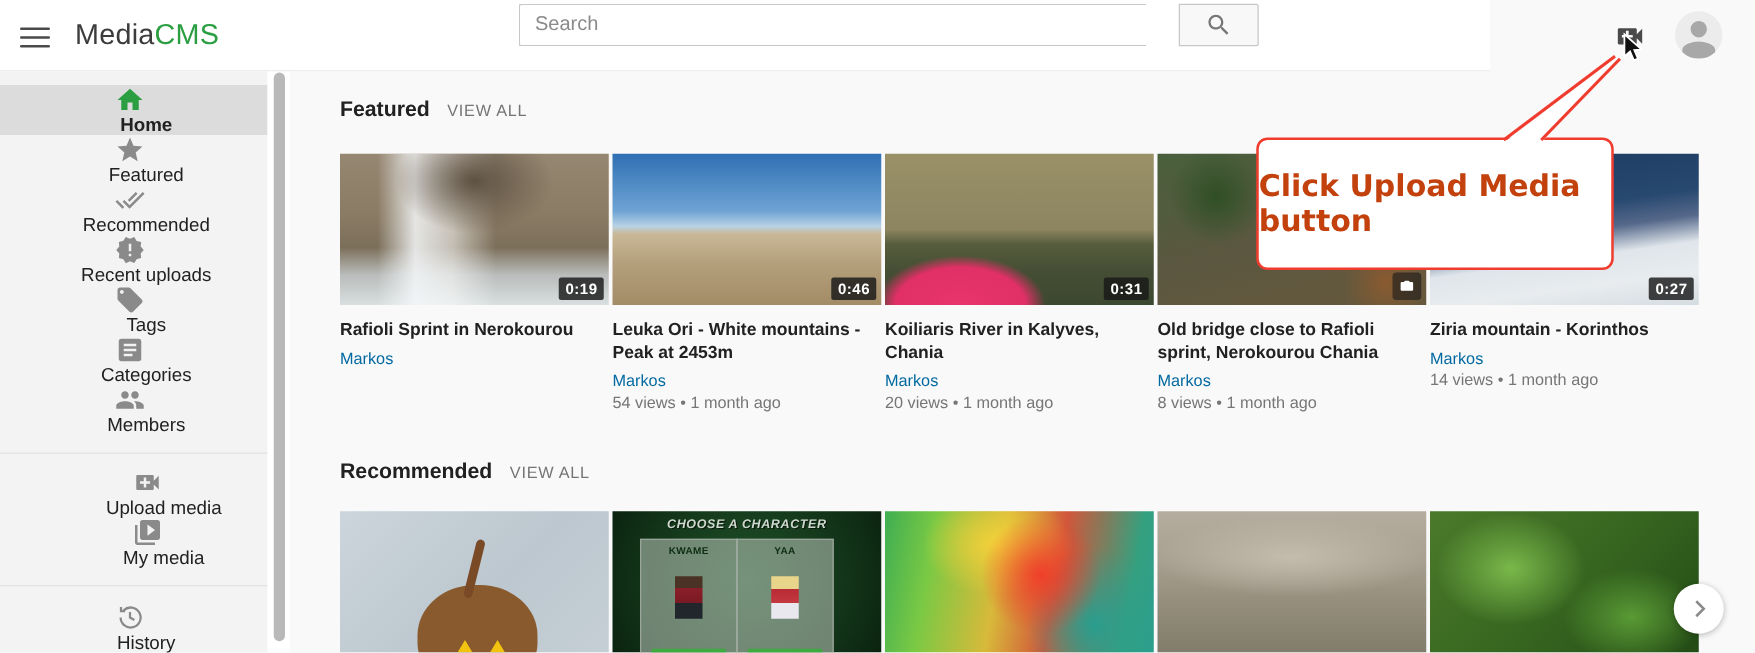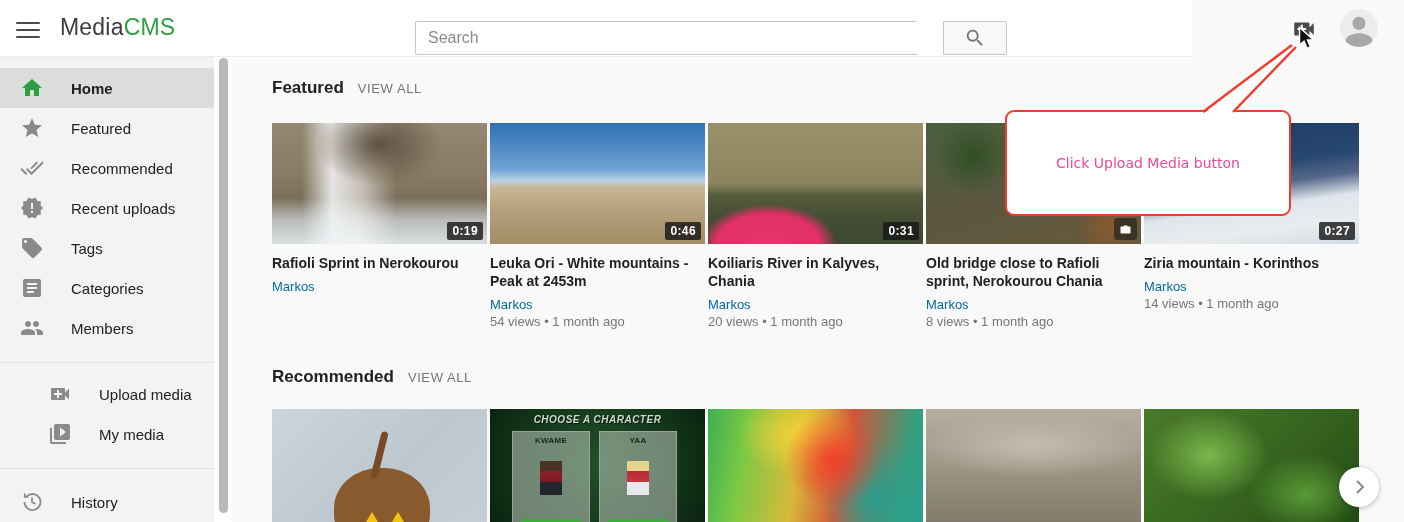--- a/index.html
+++ b/index.html
@@ -7,37 +7,37 @@
               font-family:"Liberation Sans", sans-serif; position:relative; }
 
   
   .header { position:absolute; left:0; top:0; width:1192px; height:57px; background:#fff;
             border-bottom:1px solid #ededed; z-index:30; }
   .hamburger { position:absolute; left:16px; top:17px; width:24px; height:24px; cursor:pointer; }
   .hamburger span { display:block; height:2px; background:#4a4a4a; margin:5px 0; border-radius:1px; }
   .logo { position:absolute; left:60px; top:14px; font-size:23px; font-weight:500; letter-spacing:.2px; }
   .logo .p1 { color:#3c3c3c; }
   .logo .p2 { color:#2b9e41; }
-  .searchwrap { position:absolute; left:415px; top:21px; height:34px; display:flex;gap:26px; }
+  .searchwrap { position:absolute; left:415px; top:3px; height:34px; display:flex;gap:26px; }
   .searchwrap input { width:502px; height:34px; border:1px solid #c8c8c8; border-right:none;
             border-radius:2px 0 0 2px; padding:0 12px; font-size:16px; color:#333; background:#fff; outline:none; }
   .searchwrap input::placeholder { color:#8a8a8a; }
   .searchbtn { width:64px; height:34px; background:#f8f8f8; border:1px solid #c8c8c8;
             border-radius:0 2px 2px 0; display:flex; align-items:center; justify-content:center; cursor:pointer; }
   .upload-top { position:absolute; left:1291px; top:16px; width:26px; height:26px; cursor:pointer; }
   .avatar { position:absolute; left:1340px; top:9px; width:38px; height:38px; border-radius:50%;
             background:#ececec; overflow:hidden; cursor:pointer; }
 
   
   .sidebar { position:absolute; left:0; top:57px; width:214px; bottom:0; background:#f3f3f3; z-index:20; }
   .sb-scroll { position:absolute; left:214px; top:57px; width:18px; bottom:0; background:#fff; z-index:20; }
   .sb-thumb { position:absolute; left:5px; top:1px; width:9px; height:calc(100% - 10px);
               background:#b9b9b9; border-radius:5px; }
   .nav1 { padding-top:11px; }
-  .sb-item { height:40px; display:flex; align-items:center; padding-left:20px; cursor:pointer; }
+  .sb-item { height:40px; display:flex; align-items:center; padding-left:20px; cursor:pointer;flex-direction:column; }
   .sb-item.active { background:#dcdcdc; }
   .sb-item .ic { width:24px; height:24px; margin-right:27px; flex:none; }
   .sb-item .lbl { font-size:15px; color:#212121; }
   .sb-item.active .lbl { font-weight:700; }
   .sb-div { border-top:1px solid #e2e2e2; margin-top:14px; }
   .nav2 { padding-top:11px;padding-left:28px; }
   .nav3 { padding-top:13px; }
   .gicon { fill:#8a8a8a; }
 
   
@@ -79,21 +79,21 @@
   .t-r1::before { content:""; position:absolute; left:62px; bottom:-22px; width:96px; height:84px;
       background:#8a5a2f; border-radius:48% 48% 45% 45%; }
   .t-r1::after { content:""; position:absolute; left:104px; top:22px; width:7px; height:48px;
       background:#7a4a26; border-radius:4px; transform:rotate(14deg); }
   .pumpkin-eyes { position:absolute; left:86px; bottom:6px; width:60px; height:16px; z-index:2; }
   .t-r2 { background: radial-gradient(circle 120px at 50% 45%, #1f5129 0%, #123318 70%, #0b2410 100%); }
   .g-title { position:absolute; top:5px; left:0; right:0; text-align:center; font-size:10px; font-weight:700;
       font-style:italic; color:#cfd8cf; text-shadow:1px 1px 0 #081a0c; letter-spacing:.5px; }
   .g-panel { position:absolute; top:22px; width:78px; height:92px; background:rgba(190,200,190,.55);
       border:1px solid #9aa69a; text-align:center; }
-  .g-panel.left { left:22px; } .g-panel.right { right:28px; }
+  .g-panel.left { left:22px; } .g-panel.right { right:38px; }
   .g-name { font-size:8px; font-weight:700; color:#0d2d12; margin-top:4px; letter-spacing:.3px; }
   .g-char { width:22px; height:34px; margin:16px auto 0; }
   .g-char.kwame { background:linear-gradient(180deg,#4a3324 28%, #8a1f2a 28%, #7a1a24 62%, #20262c 62%); }
   .g-char.yaa { background:linear-gradient(180deg,#e8d48a 30%, #b82a34 30%, #c43840 62%, #e8e8ee 62%); }
   .g-btn { position:absolute; bottom:-10px; left:8px; right:8px; height:13px; background:#3faa3f;
       color:#eaffea; font-size:8px; font-weight:700; line-height:13px; border-radius:2px; }
   .t-r3 { background:
       radial-gradient(circle 60px at 58% 42%, #f0402a 0%, rgba(240,64,42,0) 80%),
       radial-gradient(ellipse 80px 55px at 42% 22%, #f2d23a 0%, rgba(242,210,58,0) 75%),
       radial-gradient(ellipse 70px 80px at 78% 75%, #2a9e8e 0%, rgba(42,158,142,0) 78%),
@@ -108,21 +108,21 @@
 
   
   .next-btn { position:absolute; left:1339px; top:467px; width:40px; height:40px; border-radius:50%;
       background:#fff; box-shadow:0 1px 5px rgba(0,0,0,.28); display:flex; align-items:center;
       justify-content:center; cursor:pointer; z-index:40; }
 
   
   .tooltip { position:absolute; left:1005px; top:110px; width:286px; height:106px; background:#fff;
       border:2px solid #f03c2e; border-radius:9px; z-index:60; display:flex; align-items:center;
       justify-content:center; }
-  .tooltip .tx { color:#ec4899; font-size:14px; font-family:"DejaVu Sans", sans-serif; }
+  .tooltip .tx { color:#c2410c; font-size:24px; font-family:"DejaVu Sans", sans-serif;font-weight:bold; }
   .callout { position:absolute; left:0; top:0; width:1404px; height:522px; pointer-events:none; z-index:61; }
   .cursor { position:absolute; left:1297px; top:26px; z-index:70; }
 </style>
 </head>
 <body>
 
 <div class="header">
   <div class="hamburger">
     <span></span>
       <span></span>

